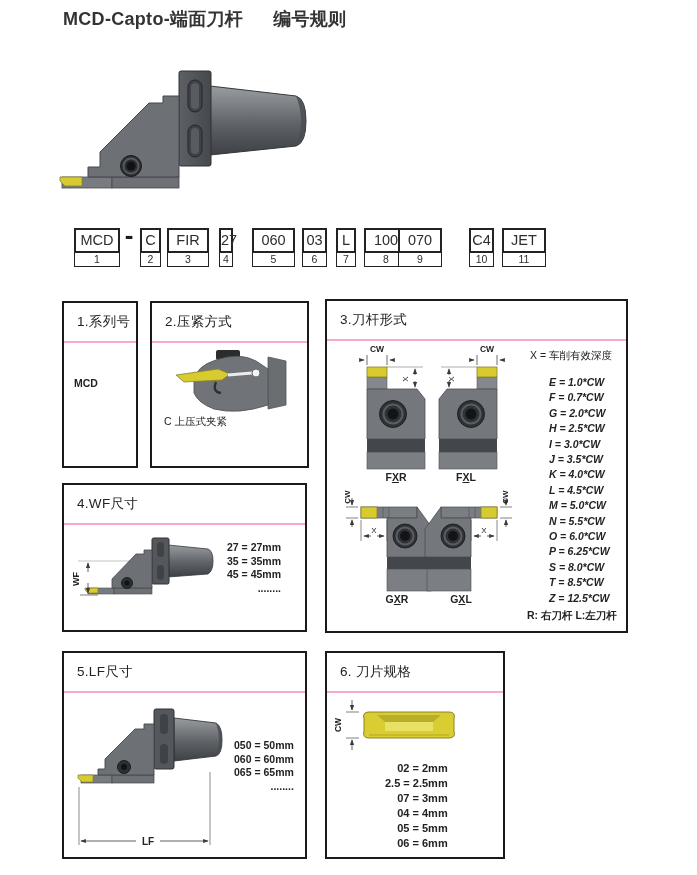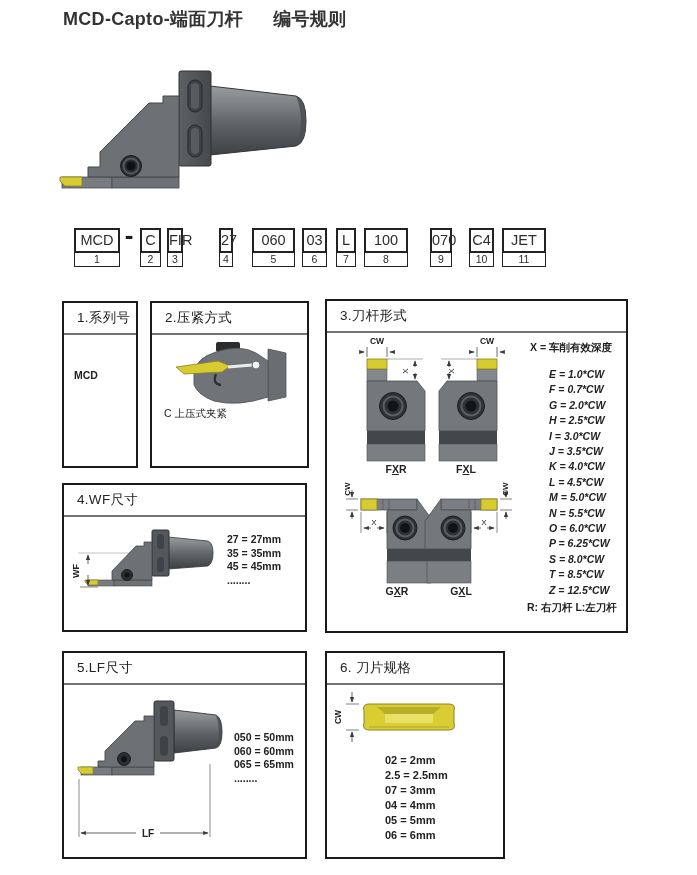--- a/index.html
+++ b/index.html
@@ -15,37 +15,37 @@
   .code-seg { position:absolute; top:228px; }
   .seg-value { height:25px; border:2px solid #222; font-size:14.5px; font-weight:500; color:#2d2d2d;
                text-align:center; line-height:21px; background:#fff; }
   .seg-num { height:14px; border:1px solid #222; border-top:0; font-size:10.5px; color:#2d2d2d;
              text-align:center; line-height:13px; background:#fff; }
   .code-dash { position:absolute; left:122px; top:224px; width:14px; height:25px; font-size:26px;
                font-weight:900; color:#1c1c1c; text-align:center; line-height:22px; }
 
   
   .box { position:absolute; border:2px solid #1a1a1a; background:#fff; }
-  .box-head { height:32px; border-bottom:2px solid #737373; display:flex; align-items:center;
+  .box-head { height:40px; border-bottom:2px solid #f9a8d4; display:flex; align-items:center;
               padding-left:13px; font-size:13.5px; color:#222; letter-spacing:.3px; }
   .box-body { position:relative; width:100%; height:calc(100% - 42px); }
 
   .mcd-val { position:absolute; left:10px; top:34px; font-size:10.5px; font-weight:700; color:#222; }
   .caption { position:absolute; font-size:10.5px; color:#222; }
 
-  .note { position:absolute; font-size:10.5px; font-weight:700; color:#222; }
+  .note { position:absolute; font-size:10.5px; font-weight:400; color:#222; }
   .codes { position:absolute; left:222px; top:34px; }
   .codes div { font-size:10.5px; font-weight:600; color:#222; line-height:15.4px; white-space:nowrap;font-style:italic; }
   .footer3 { position:absolute; left:200px; top:268px; font-size:10.5px; font-weight:600; color:#222; white-space:nowrap; }
 
   .tool-label { position:absolute; width:50px; text-align:center; font-size:10.5px; font-weight:600; color:#222; }
   .tool-label .ul { text-decoration:underline; }
 
   .vals { position:absolute; }
-  .vals div { font-size:10.5px; font-weight:600; color:#222; line-height:13.5px; white-space:nowrap; }
+  .vals div { font-size:10.5px; font-weight:600; color:#222; line-height:13.5px; white-space:nowrap;text-align:right; }
   .vals.big div { font-size:11px; line-height:15px; }
 
   svg { position:absolute; overflow:visible; }
   svg text { font-family:"Liberation Sans","DejaVu Sans",sans-serif; fill:#222; }
 </style>
 </head>
 <body>
 
 <div id="stage">
 
@@ -85,21 +85,21 @@
   <div class="code-dash">-</div>
 
   <div class="code-seg" style="left:74px;width:46px">
     <div class="seg-value">MCD</div>
     <div class="seg-num">1</div>
   </div>
   <div class="code-seg" style="left:140px;width:21px">
     <div class="seg-value">C</div>
     <div class="seg-num">2</div>
   </div>
-  <div class="code-seg" style="left:167px;width:16px">
+  <div class="code-seg" style="left:167px;width:42px">
     <div class="seg-value">FIR</div>
     <div class="seg-num">3</div>
   </div>
   <div class="code-seg" style="left:219px;width:14px">
     <div class="seg-value">27</div>
     <div class="seg-num">4</div>
   </div>
   <div class="code-seg" style="left:252px;width:43px">
     <div class="seg-value">060</div>
     <div class="seg-num">5</div>
@@ -109,21 +109,21 @@
     <div class="seg-num">6</div>
   </div>
   <div class="code-seg" style="left:336px;width:20px">
     <div class="seg-value">L</div>
     <div class="seg-num">7</div>
   </div>
   <div class="code-seg" style="left:364px;width:44px">
     <div class="seg-value">100</div>
     <div class="seg-num">8</div>
   </div>
-  <div class="code-seg" style="left:430px;width:22px">
+  <div class="code-seg" style="left:398px;width:44px">
     <div class="seg-value">070</div>
     <div class="seg-num">9</div>
   </div>
   <div class="code-seg" style="left:469px;width:25px">
     <div class="seg-value">C4</div>
     <div class="seg-num">10</div>
   </div>
   <div class="code-seg" style="left:502px;width:44px">
     <div class="seg-value">JET</div>
     <div class="seg-num">11</div>

